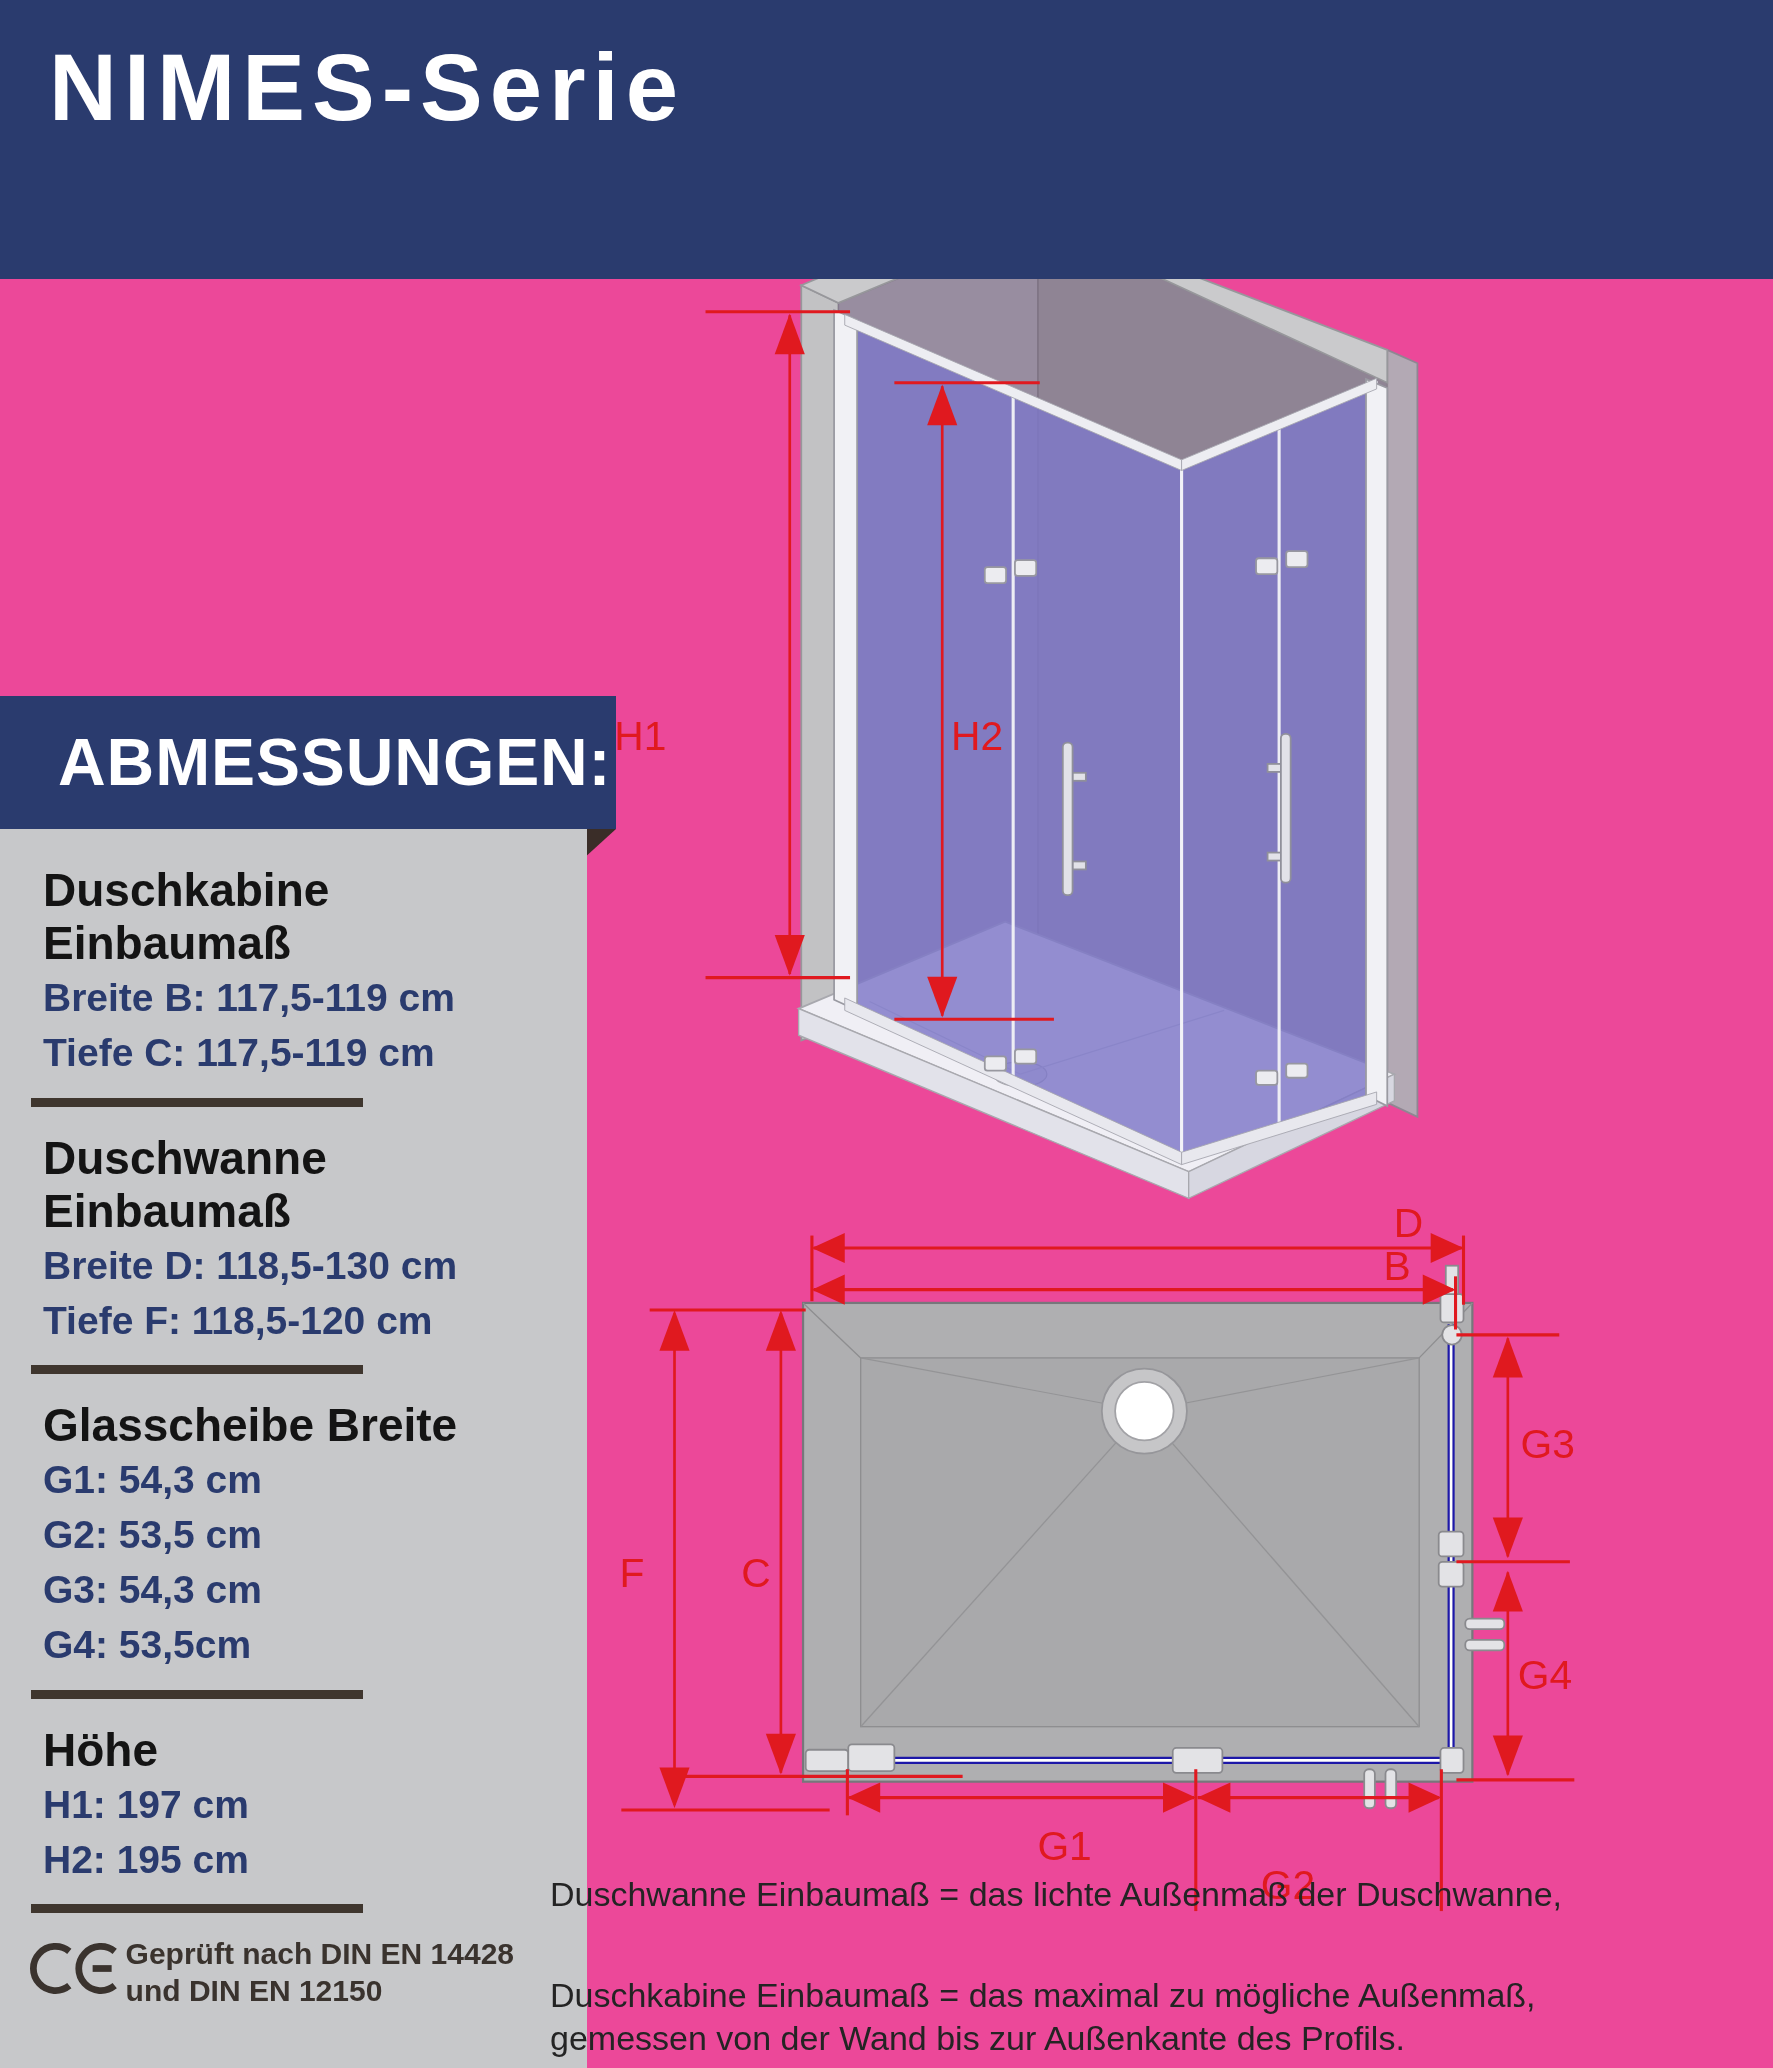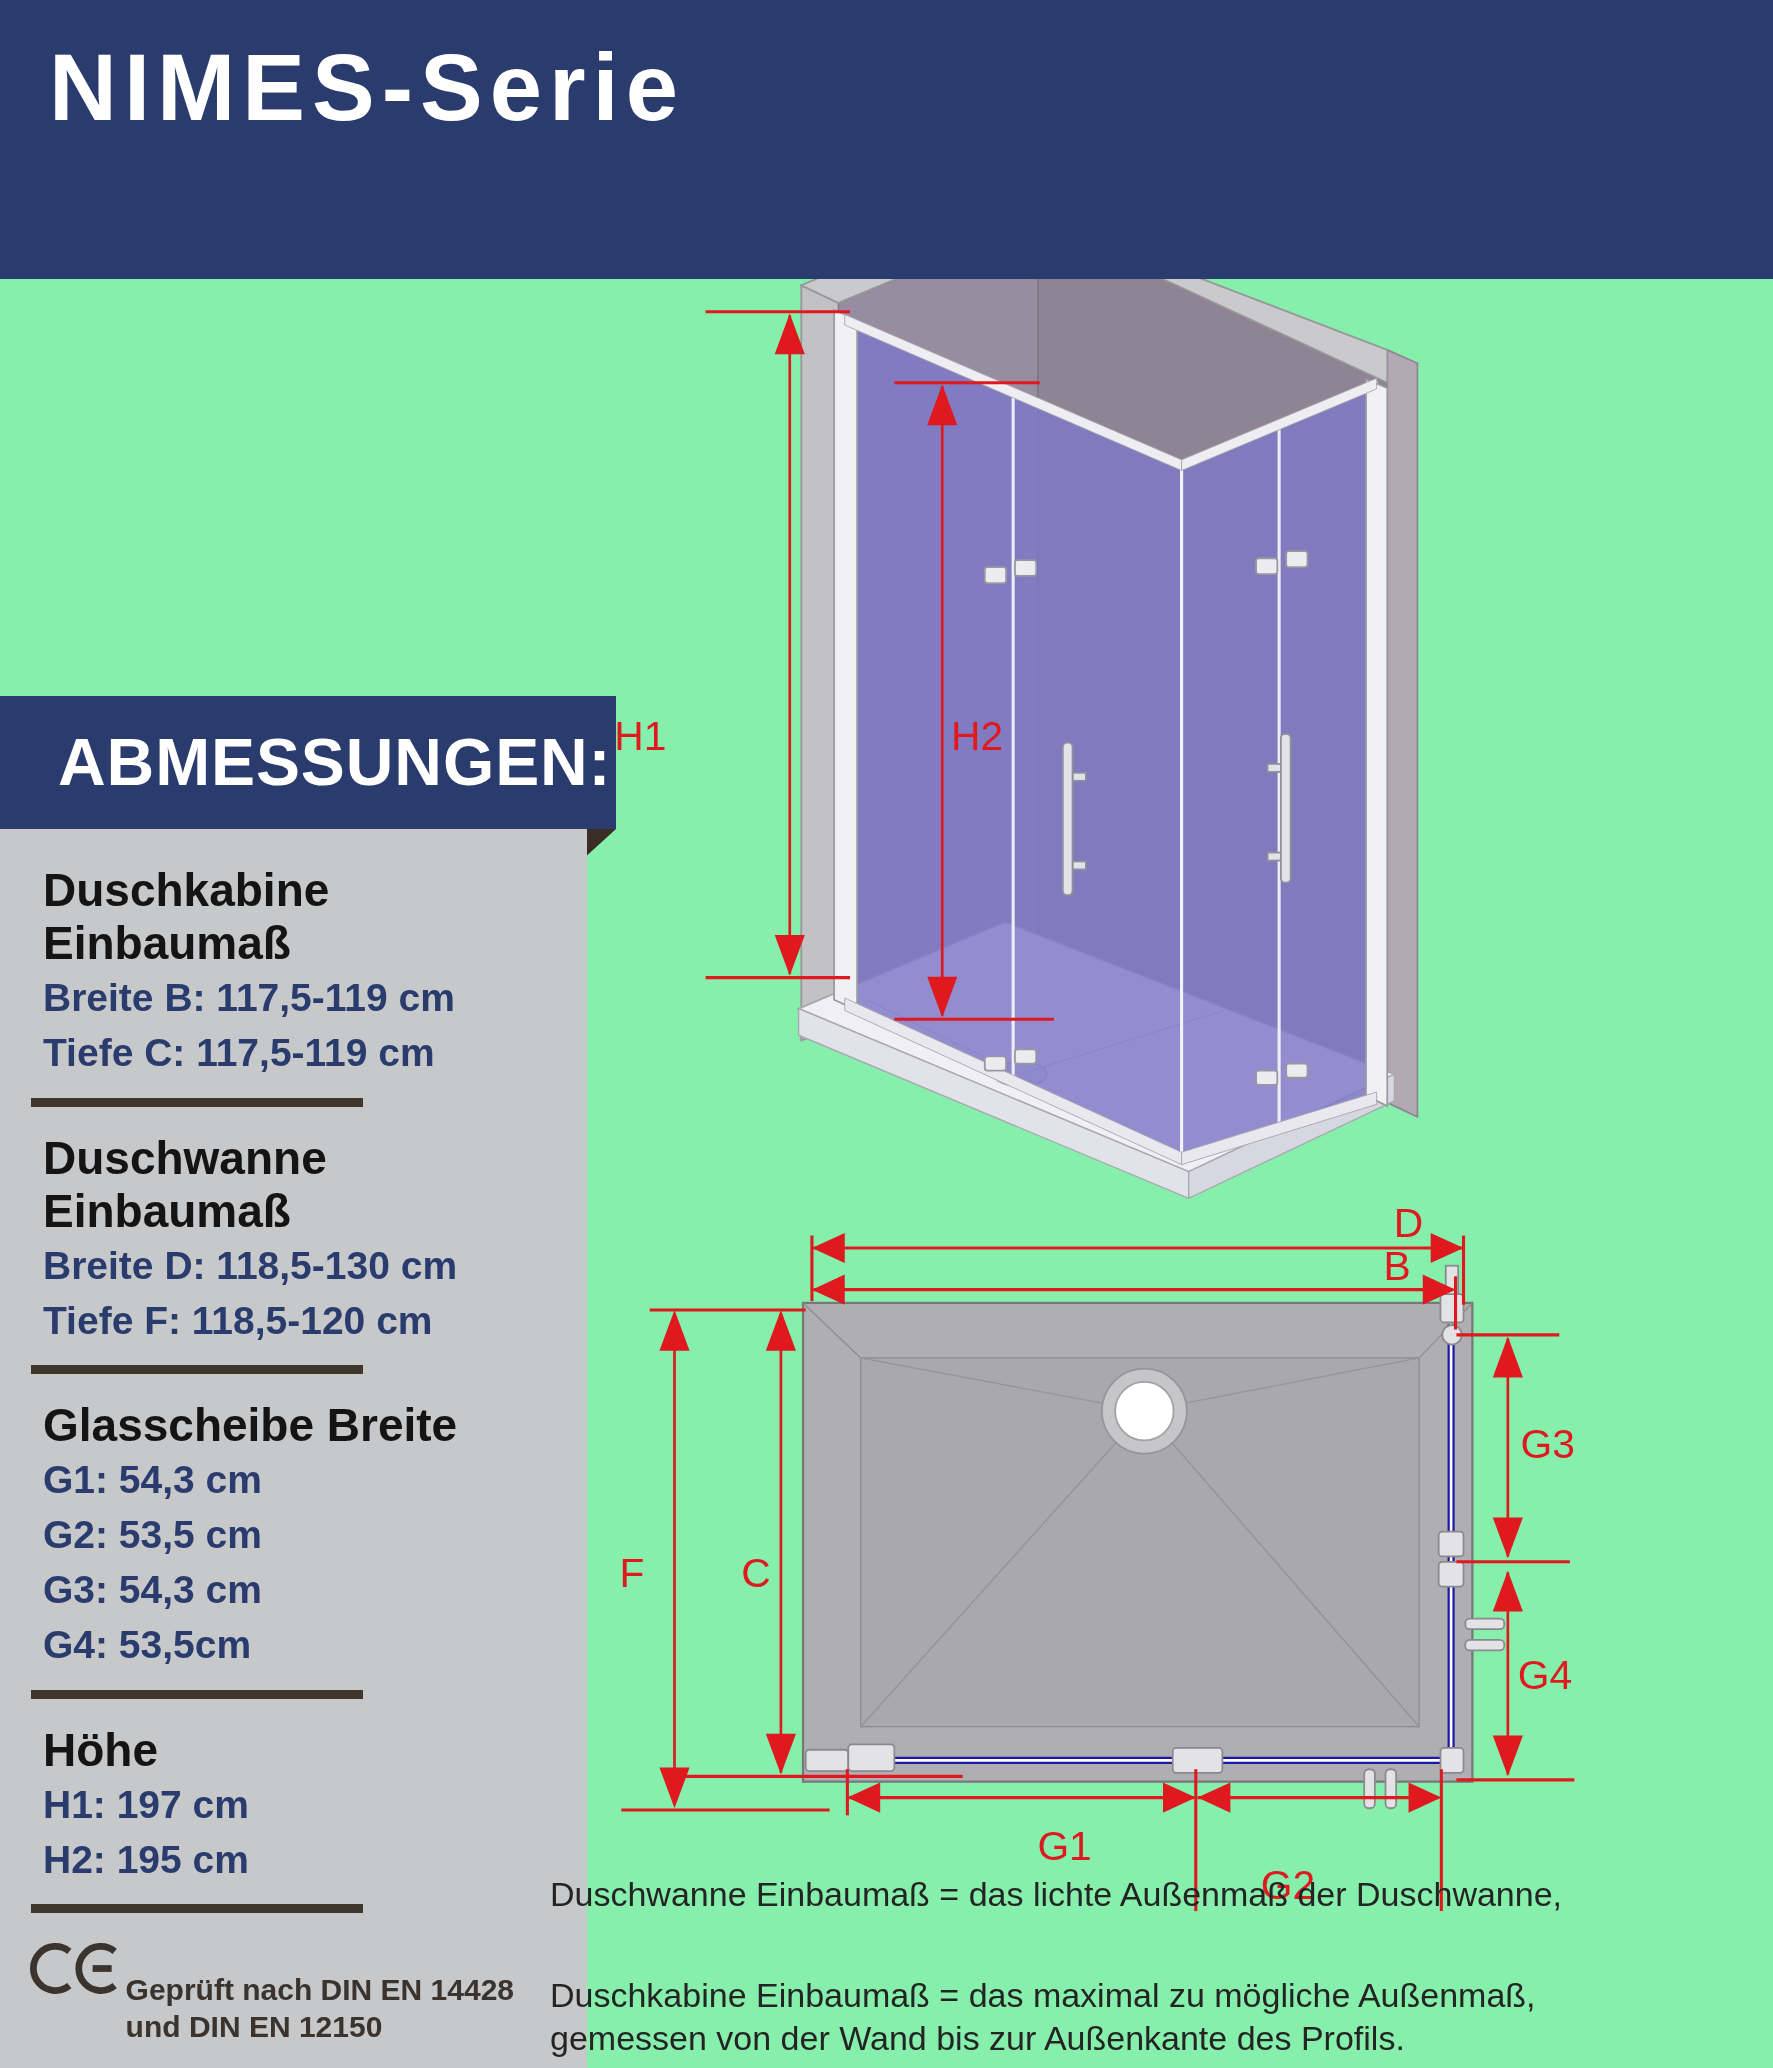--- a/index.html
+++ b/index.html
@@ -1,17 +1,17 @@
 <!DOCTYPE html>
 <html style="font-size:14px"><head>
 <meta charset="utf-8">
 <style>
   html,body{margin:0;padding:0;background:#ffffff;}
   body{font-family:"Liberation Sans", sans-serif;}
-  #page{position:relative;width:1773px;height:2069px;background:#86efac;overflow:hidden;}
+  #page{position:relative;width:1773px;height:2069px;background:#ec4899;overflow:hidden;}
 
   
   .hdr{position:absolute;left:0;top:0;width:1773px;height:279px;background:#2A3B6E;}
   .hdr h1{margin:0;padding:34px 0 0 49px;font-size:94px;font-weight:bold;color:#ffffff;letter-spacing:7px;}
 
   
   .gray-top{position:absolute;left:0;top:279px;width:479px;height:417px;background:#C7C8CA;
             padding:46px 0 0 44px;box-sizing:border-box;}
   .size-line{font-size:51px;font-weight:bold;color:#2A3B6E;line-height:57px;}
   .spec-line{font-size:34px;font-weight:bold;color:#2A3B6E;line-height:46px;}
@@ -25,21 +25,21 @@
         border-top:51px solid #3A2D28;border-right:56px solid transparent;}
 
   .gray-main{position:absolute;left:0;top:829px;width:587px;height:1240px;background:#C7C8CA;
              padding:35px 0 0 43px;box-sizing:border-box;}
   .g-h{font-size:46px;font-weight:bold;color:#141414;line-height:53px;}
   .g-v{font-size:39px;font-weight:bold;color:#2A3B6E;line-height:55px;white-space:nowrap;}
   .rule{width:332px;height:8.9px;background:#3F362E;margin:17.7px 0 25px -12.4px;}
 
   .cert{position:absolute;left:26.6px;top:1935px;width:532px;height:89px;}
   .cert svg{position:absolute;left:0;top:7px;}
-  .cert-text{position:absolute;left:99px;top:0;font-size:30px;font-weight:bold;color:#3A332E;line-height:37px;white-space:nowrap;margin-top:36px;}
+  .cert-text{position:absolute;left:99px;top:0;font-size:30px;font-weight:bold;color:#3A332E;line-height:37px;white-space:nowrap;}
 
   
   .diagram-svg{position:absolute;left:497px;top:279px;width:1277px;height:1789px;}
 
   
   .note{position:absolute;left:550px;width:1188px;font-size:34px;color:#242424;line-height:43px;}
   .note.n1{top:1873px;}
   .note.n2{top:1974px;}
 </style>
 </head>

